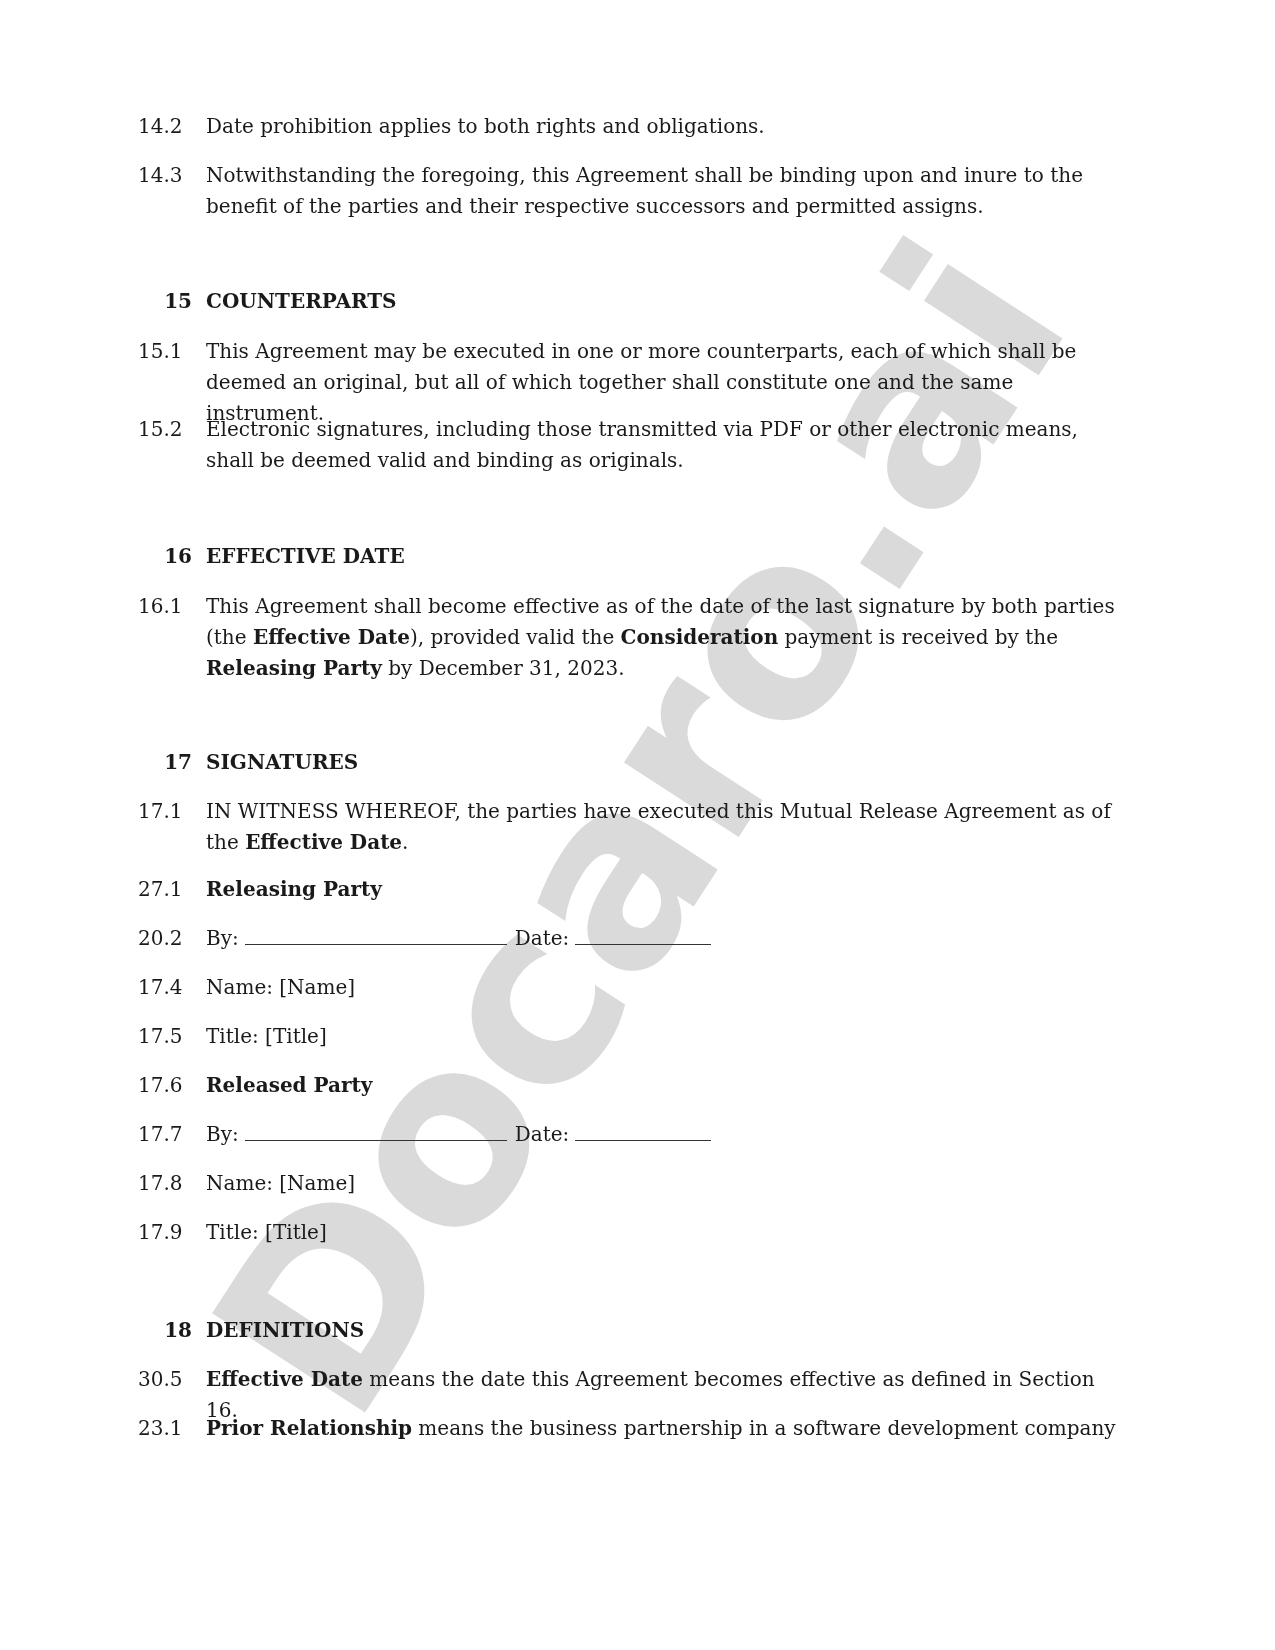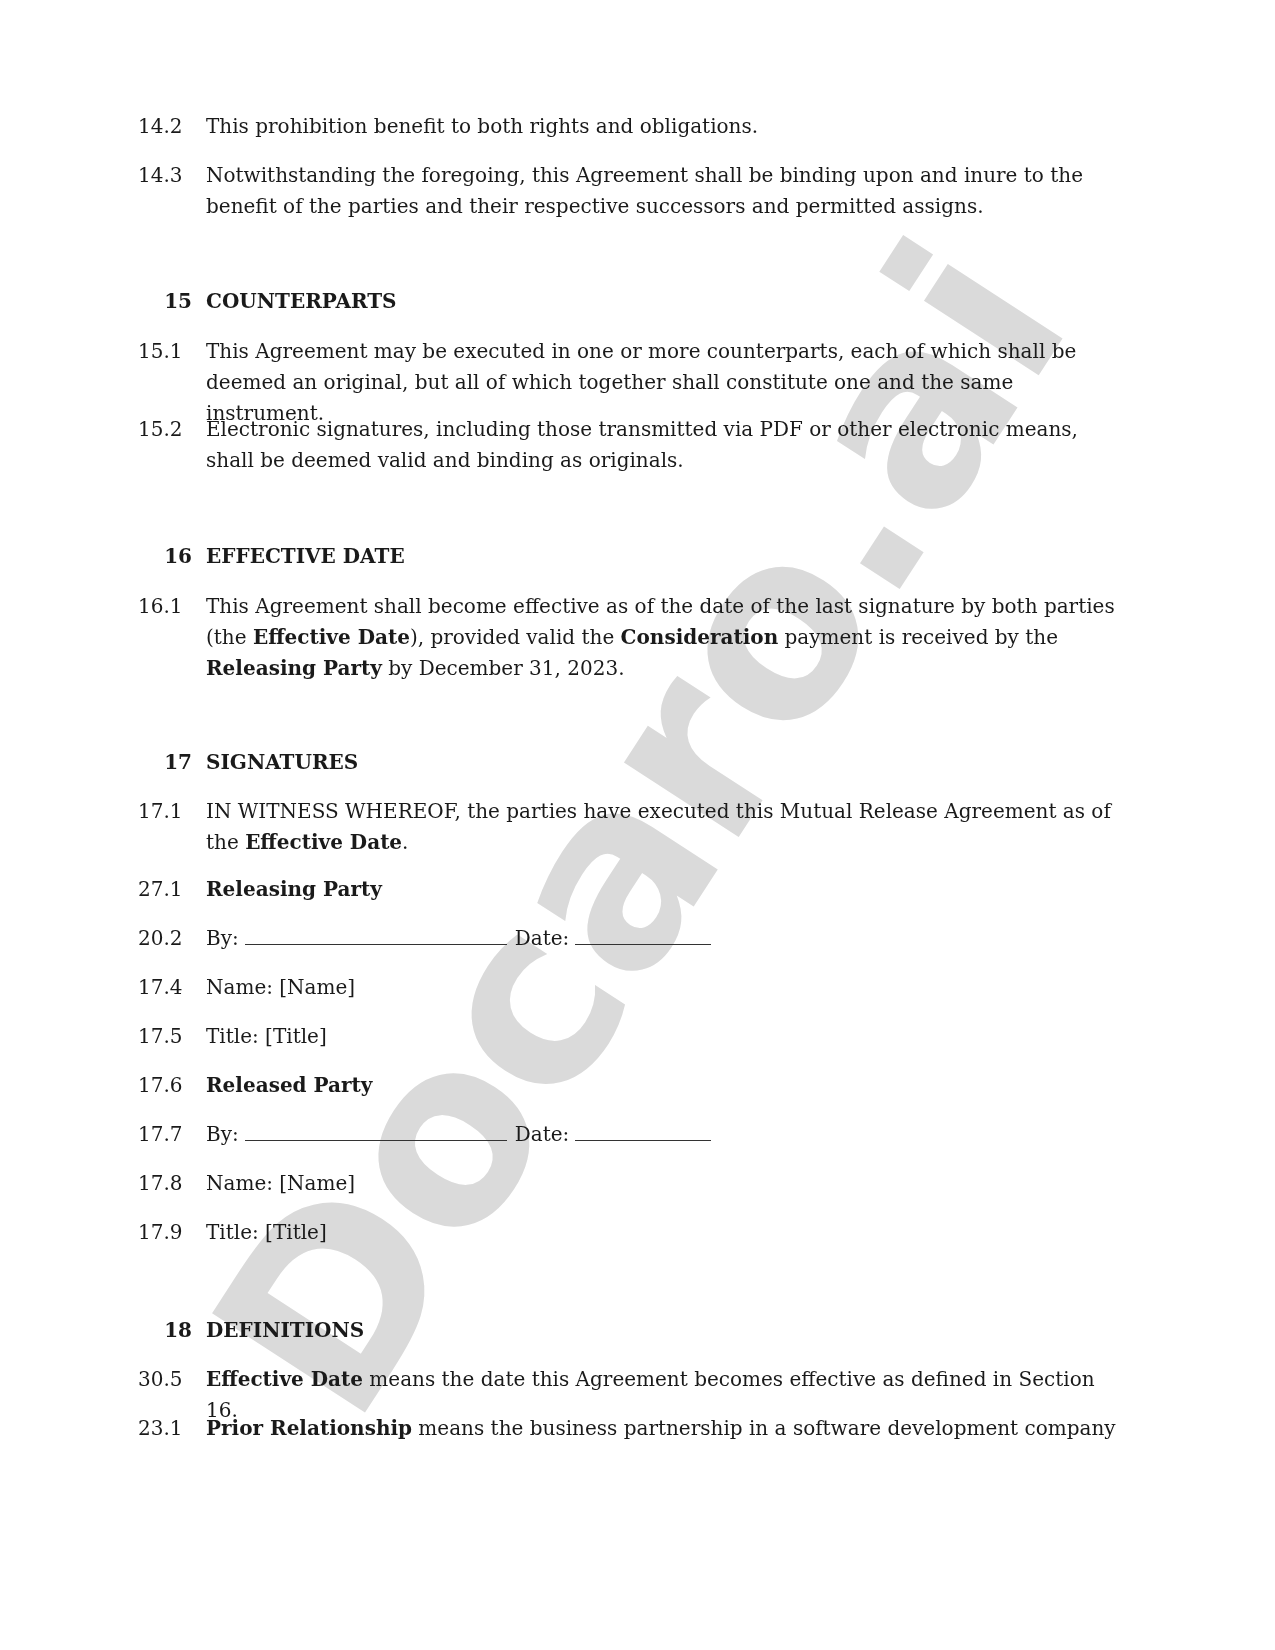--- a/index.html
+++ b/index.html
@@ -25,21 +25,21 @@
 </head>
 <body>
 
 <div class="page">
   <div class="watermark">Docaro.ai</div>
 
   <div class="content">
 
     <div class="row" style="top:111px">
       <span class="num">14.2</span>
-      <span class="txt">This prohibition benefit to both rights and obligations.</span>
+      <span class="txt">Date prohibition applies to both rights and obligations.</span>
     </div>
 
     <div class="row" style="top:160px">
       <span class="num">14.3</span>
       <span class="txt">Notwithstanding the foregoing, this Agreement shall be binding upon and inure to the benefit of the parties and their respective successors and permitted assigns.</span>
     </div>
 
     <div class="row heading" style="top:286px">
       <span class="num">15</span>
       <span class="txt">COUNTERPARTS</span>

